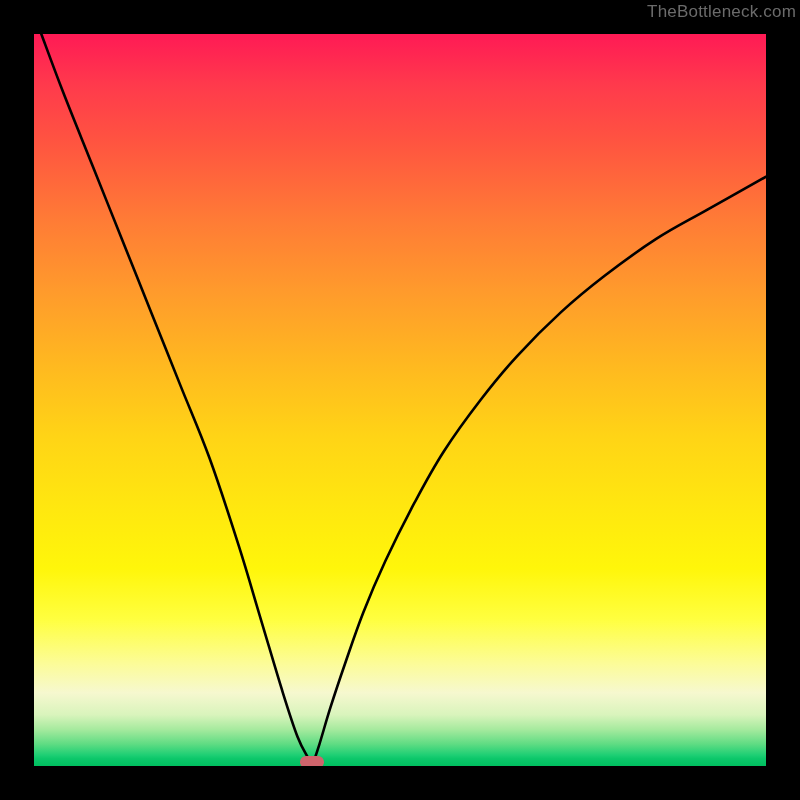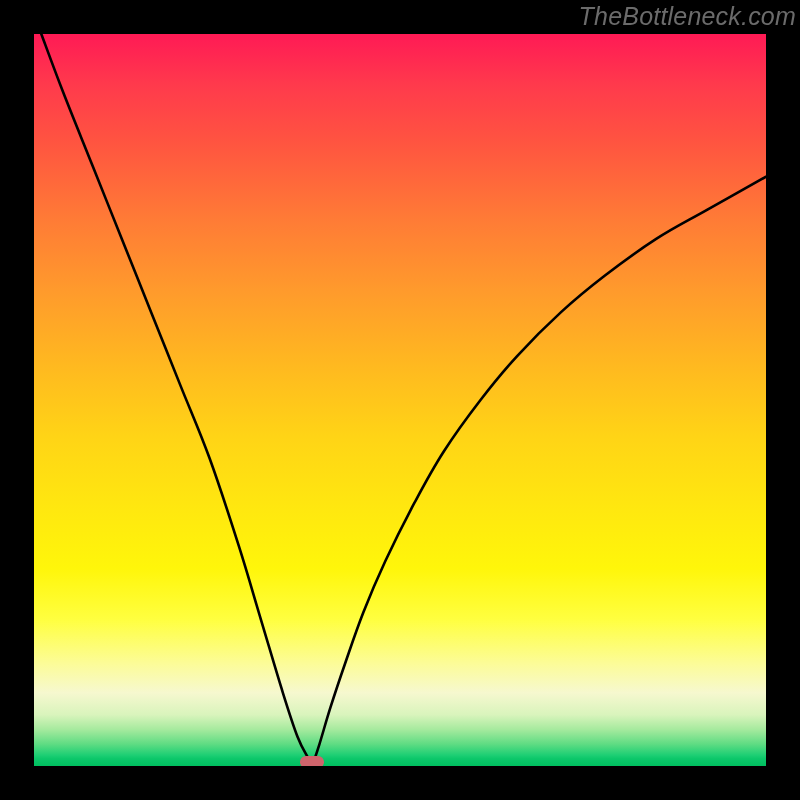--- a/index.html
+++ b/index.html
@@ -60,26 +60,25 @@
     position: absolute;
     height: 12px;
     border-radius: 6px;
     background: #cf646c;
   }
   .watermark {
     position: absolute;
     right: 4px;
     top: 2px;
     color: #6b6b6b;
-    font-size: 25px;
+    font-size: 17px;
     font-weight: 400;
     letter-spacing: 0.2px;
     white-space: nowrap;
     user-select: none;
-    font-style: italic;
   }
 </style>
 </head>
 <body>
 
 <div class="frame">
   <div class="inner">
     <svg class="curve" viewBox="0 0 732 732" preserveAspectRatio="none">
       <path id="curve-path" d="M 7.32 0.00 C 11.27 10.54, 20.06 34.84, 29.28 58.56 C 38.50 82.28, 48.02 105.41, 58.56 131.76 C 69.10 158.11, 77.30 178.61, 87.84 204.96 C 98.38 231.31, 106.58 251.81, 117.12 278.16 C 127.66 304.51, 135.86 325.01, 146.40 351.36 C 156.94 377.71, 165.14 395.57, 175.68 424.56 C 186.22 453.55, 195.74 483.41, 204.96 512.40 C 214.18 541.39, 219.01 559.25, 226.92 585.60 C 234.83 611.95, 242.29 637.72, 248.88 658.80 C 255.47 679.88, 258.91 690.86, 263.52 702.72 C 268.13 714.58, 271.86 719.41, 274.50 724.68 C 277.14 729.95, 277.50 730.68, 278.16 732.00 M 278.16 732.00 C 279.48 728.05, 282.19 720.58, 285.48 710.04 C 288.77 699.50, 291.85 687.93, 296.46 673.44 C 301.07 658.95, 305.17 646.65, 311.10 629.52 C 317.03 612.39, 322.15 596.73, 329.40 578.28 C 336.65 559.83, 342.14 546.80, 351.36 527.04 C 360.58 507.28, 370.10 488.24, 380.64 468.48 C 391.18 448.72, 398.06 435.69, 409.92 417.24 C 421.78 398.79, 433.34 383.13, 446.52 366.00 C 459.70 348.87, 468.63 337.89, 483.12 322.08 C 497.61 306.27, 511.23 292.65, 527.04 278.16 C 542.85 263.67, 553.83 254.74, 570.96 241.56 C 588.09 228.38, 603.75 216.82, 622.20 204.96 C 640.65 193.10, 653.68 186.88, 673.44 175.68 C 693.20 164.48, 721.46 148.67, 732.00 142.74" fill="none" stroke="#000" stroke-width="2.6" stroke-linecap="round" stroke-linejoin="round"></path>
     </svg>

